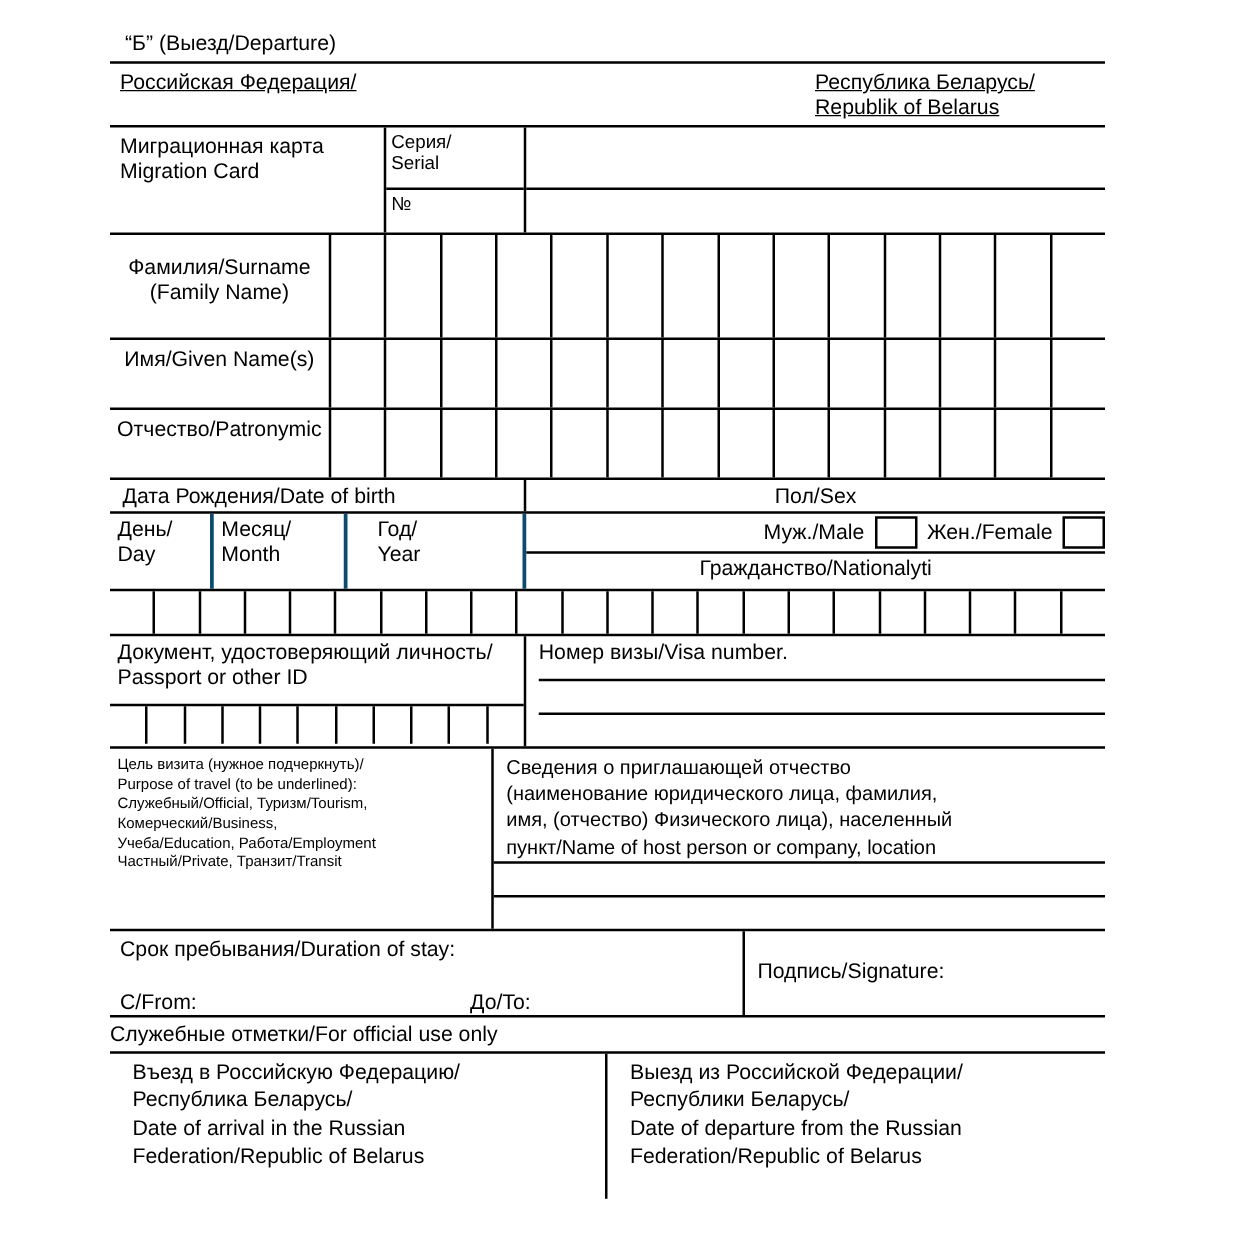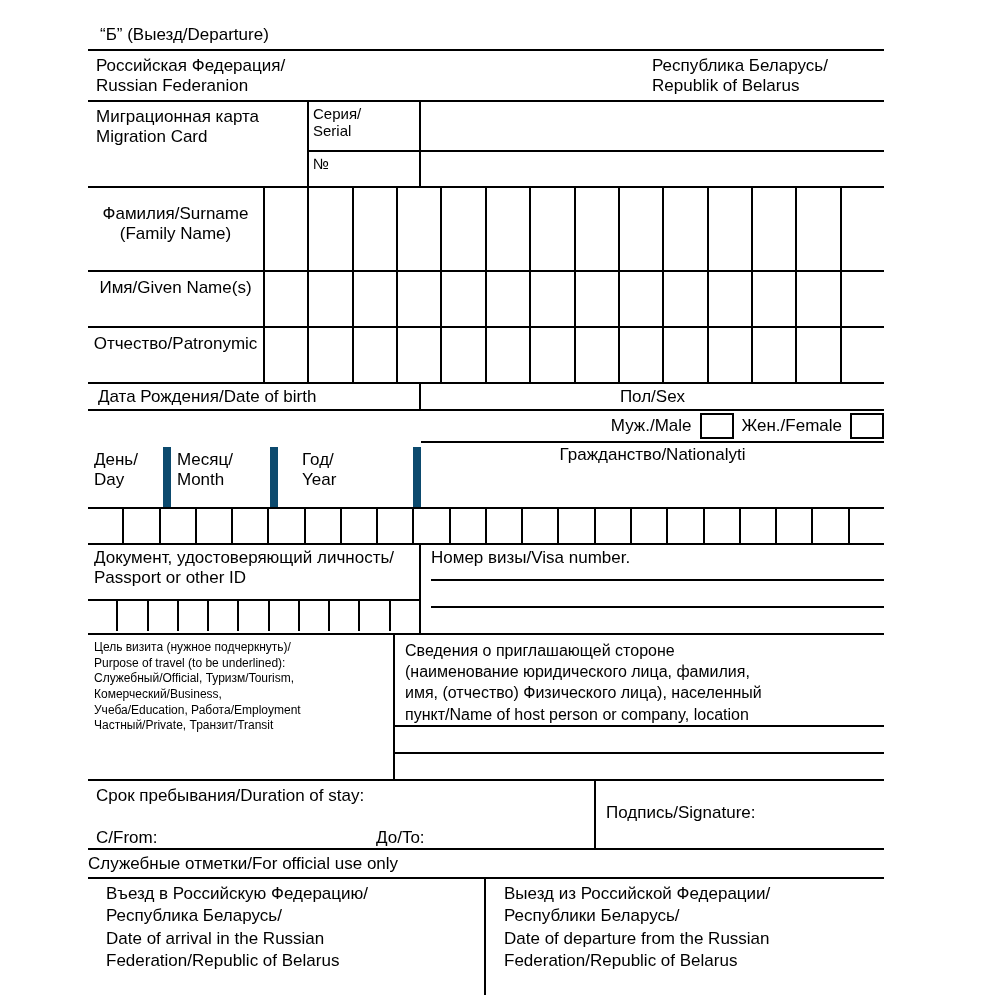--- a/index.html
+++ b/index.html
@@ -34,20 +34,21 @@
   }
 
   
   .hdr {
     display: flex;
     border-top: 2px solid #000;
   }
   .hdr-left, .hdr-right {
     padding: 5px 0 4px 8px;
     box-sizing: border-box;
+    text-decoration: underline;
   }
   .hdr-left { width: 556px; }
   .hdr-right { width: 240px; }
 
   
   .mig {
     display: flex;
     border-top: 2px solid #000;
   }
   .mig-label {
@@ -123,24 +124,23 @@
     flex: 1;
     text-align: center;
     padding: 3px 0 2px 0;
   }
   .dmy {
     display: flex;
     border-top: 2px solid #000;
   }
   .dmy-box {
     box-sizing: border-box;
-    border-right: 8px solid #0c4a6e;
+    border-right: 3px solid #0c4a6e;
     height: 60px;
     padding: 3px 0 0 6px;
-    margin-top: 36px;
   }
   .dmy-d { width: 83px; }
   .dmy-m { width: 107px; }
   .dmy-y { width: 143px; padding-left: 24px; }
   .sexbox {
     flex: 1;
     box-sizing: border-box;
   }
   .sex-top {
     height: 30px;
@@ -269,21 +269,20 @@
 <body>
 
 <div class="page">
   <div class="card">
 
     <div class="title-line">“Б” (Выезд/Departure)</div>
 
     <div class="hdr">
       <div class="hdr-left">
         <div>Российская Федерация/</div>
-        <div>Russian Federanion</div>
       </div>
       <div class="hdr-right">
         <div>Республика Беларусь/</div>
         <div>Republik of Belarus</div>
       </div>
     </div>
 
     <div class="mig">
       <div class="mig-label">
         <div>Миграционная карта</div>
@@ -457,21 +456,21 @@
     <div class="purpose">
       <div class="purpose-l">
         <div>Цель визита (нужное подчеркнуть)/</div>
         <div>Purpose of travel (to be underlined):</div>
         <div>Служебный/Official, Туризм/Tourism,</div>
         <div>Комерческий/Business,</div>
         <div>Учеба/Education, Работа/Employment</div>
         <div>Частный/Private, Транзит/Transit</div>
       </div>
       <div class="purpose-r">
-        <div>Сведения о приглашающей стороне</div>
+        <div>Сведения о приглашающей отчество</div>
         <div>(наименование юридического лица, фамилия,</div>
         <div>имя, (отчество) Физического лица), населенный</div>
         <div>пункт/Name of host person or company, location</div>
         <div class="host-line"></div>
         <div class="host-line"></div>
       </div>
     </div>
 
     <div class="dur">
       <div class="dur-l">

